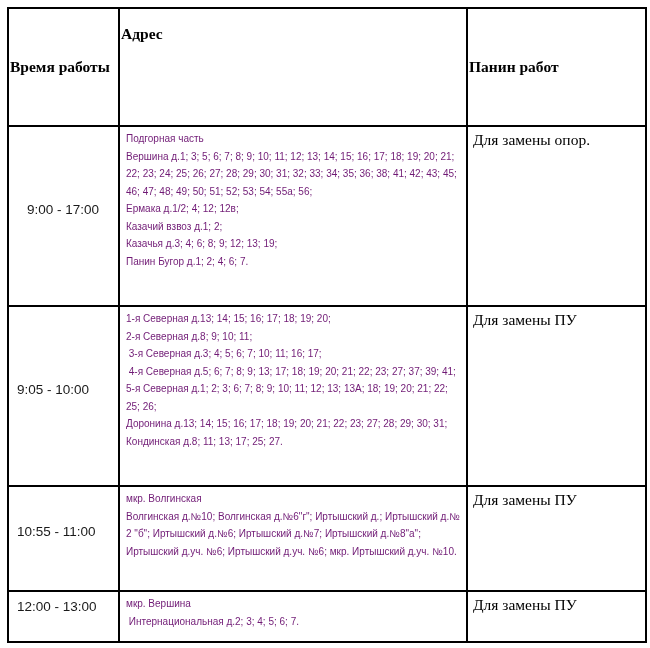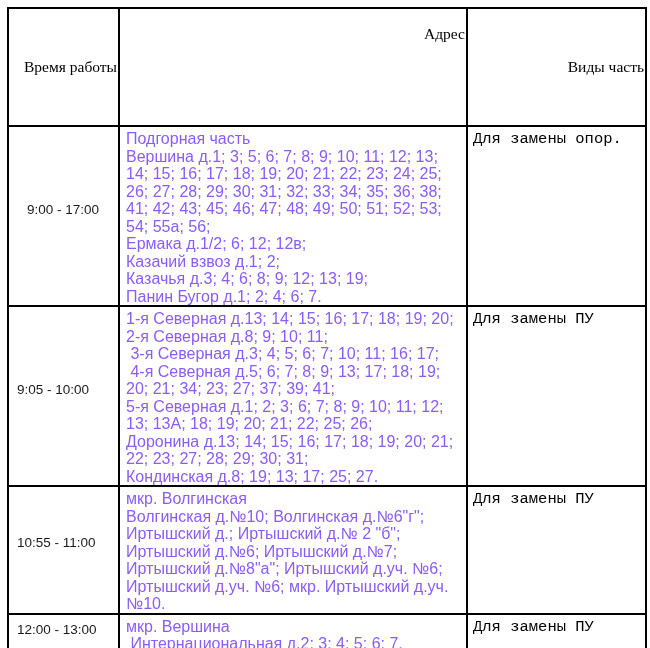--- a/index.html
+++ b/index.html
@@ -27,23 +27,23 @@
   }
   col.c-time { width: 111px; }
   col.c-address { width: 348px; }
   col.c-work { width: 179px; }
 
   thead tr { height: 118px; }
 
   th {
     font-family: "Liberation Serif", serif;
     font-size: 15.5px;
-    font-weight: normal;
+    font-weight: bold;
     color: #000;
-    text-align: right;
+    text-align: left;
   }
   th.h-time { vertical-align: middle; }
   th.h-address { vertical-align: top; padding-top: 16px; }
   th.h-work { vertical-align: middle; }
 
   tr.row-0 { height: 180px; }
   tr.row-1 { height: 180px; }
   tr.row-2 { height: 105px; }
   tr.row-3 { height: 51px; }
 
@@ -54,75 +54,75 @@
     vertical-align: middle;
     text-align: left;
     padding-left: 8px;
     padding-bottom: 15px;
   }
   tr.row-0 td.time-cell { text-align: center; padding-left: 0; }
   tr.row-3 td.time-cell { vertical-align: top; padding-top: 7px; padding-bottom: 0; }
 
   td.address-cell {
     font-family: "Liberation Sans", sans-serif;
-    font-size: 16px;
+    font-size: 10px;
     line-height: 17.5px;
-    color: #8b5cf6;
+    color: #701a75;
     padding: 3px 4px 0 6px;
   }
   td.address-cell div { white-space: pre-wrap; }
 
   td.work-cell {
-    font-family: Liberation Mono, monospace;
+    font-family: Liberation Serif, serif;
     font-size: 15.5px;
     line-height: 19px;
     color: #000;
     padding: 3px 4px 0 5px;
   }
 </style>
 </head>
 <body>
 
 <div class="sheet">
   <table class="schedule">
     <colgroup>
       <col class="c-time">
       <col class="c-address">
       <col class="c-work">
     </colgroup>
     <thead>
       <tr>
         <th class="h-time">Время работы</th>
         <th class="h-address">Адрес</th>
-        <th class="h-work">Виды часть</th>
+        <th class="h-work">Панин работ</th>
       </tr>
     </thead>
     <tbody>
         <tr class="row-0">
           <td class="time-cell">9:00 - 17:00</td>
           <td class="address-cell">
             <div>Подгорная часть</div>
             <div>Вершина д.1; 3; 5; 6; 7; 8; 9; 10; 11; 12; 13; 14; 15; 16; 17; 18; 19; 20; 21; 22; 23; 24; 25; 26; 27; 28; 29; 30; 31; 32; 33; 34; 35; 36; 38; 41; 42; 43; 45; 46; 47; 48; 49; 50; 51; 52; 53; 54; 55а; 56;</div>
-            <div>Ермака д.1/2; 6; 12; 12в;</div>
+            <div>Ермака д.1/2; 4; 12; 12в;</div>
             <div>Казачий взвоз д.1; 2;</div>
             <div>Казачья д.3; 4; 6; 8; 9; 12; 13; 19;</div>
             <div>Панин Бугор д.1; 2; 4; 6; 7.</div>
           </td>
           <td class="work-cell">Для замены опор.</td>
         </tr>
         <tr class="row-1">
           <td class="time-cell">9:05 - 10:00</td>
           <td class="address-cell">
             <div>1-я Северная д.13; 14; 15; 16; 17; 18; 19; 20;</div>
             <div>2-я Северная д.8; 9; 10; 11;</div>
             <div> 3-я Северная д.3; 4; 5; 6; 7; 10; 11; 16; 17;</div>
-            <div> 4-я Северная д.5; 6; 7; 8; 9; 13; 17; 18; 19; 20; 21; 34; 23; 27; 37; 39; 41;</div>
+            <div> 4-я Северная д.5; 6; 7; 8; 9; 13; 17; 18; 19; 20; 21; 22; 23; 27; 37; 39; 41;</div>
             <div>5-я Северная д.1; 2; 3; 6; 7; 8; 9; 10; 11; 12; 13; 13А; 18; 19; 20; 21; 22; 25; 26;</div>
             <div>Доронина д.13; 14; 15; 16; 17; 18; 19; 20; 21; 22; 23; 27; 28; 29; 30; 31;</div>
-            <div>Кондинская д.8; 19; 13; 17; 25; 27.</div>
+            <div>Кондинская д.8; 11; 13; 17; 25; 27.</div>
           </td>
           <td class="work-cell">Для замены ПУ</td>
         </tr>
         <tr class="row-2">
           <td class="time-cell">10:55 - 11:00</td>
           <td class="address-cell">
             <div>мкр. Волгинская</div>
             <div>Волгинская д.№10; Волгинская д.№6"г"; Иртышский д.; Иртышский д.№ 2 "б"; Иртышский д.№6; Иртышский д.№7; Иртышский д.№8"а"; Иртышский д.уч. №6; Иртышский д.уч. №6; мкр. Иртышский д.уч. №10.</div>
           </td>
           <td class="work-cell">Для замены ПУ</td>

